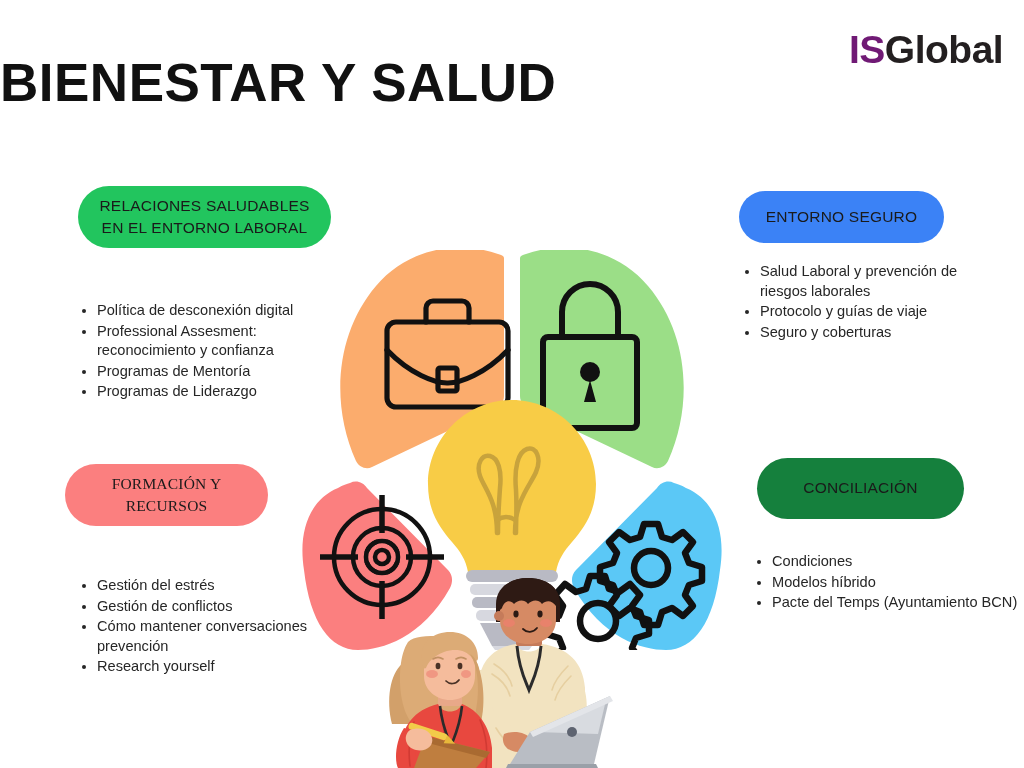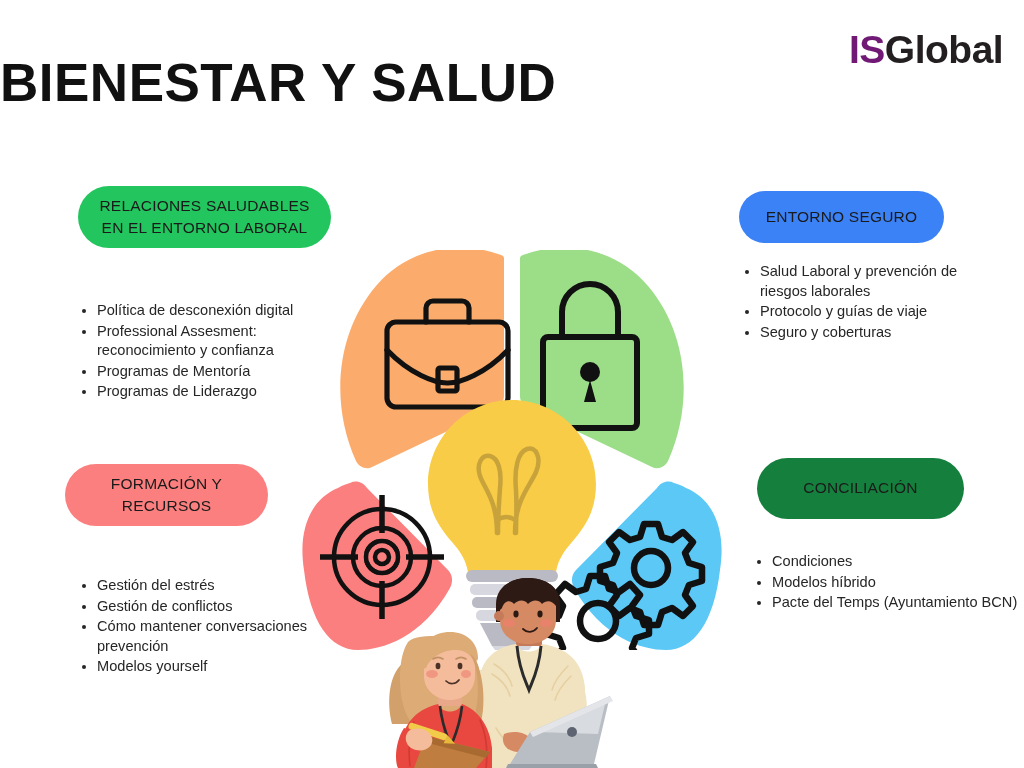--- a/index.html
+++ b/index.html
@@ -63,20 +63,21 @@
     left: 78px; top: 186px; width: 253px; height: 62px;
     background: #22c55e;
   }
   #badge-entorno {
     left: 739px; top: 191px; width: 205px; height: 52px;
     background: #3b82f6;
   }
   #badge-formacion {
     left: 65px; top: 464px; width: 203px; height: 62px;
     background: #FB7F7F;
+    font-family: Liberation Serif, serif;
   }
   #badge-conciliacion {
     left: 757px; top: 458px; width: 207px; height: 61px;
     background: #15803d;
   }
 
   
   .bullets {
     position: absolute;
     margin: 0;
@@ -141,21 +142,21 @@
 <ul class="bullets" id="list-entorno">
   <li>Salud Laboral y prevención de riesgos laborales</li>
   <li>Protocolo y guías de viaje</li>
   <li>Seguro y coberturas</li>
 </ul>
 
 <ul class="bullets" id="list-formacion">
   <li>Gestión del estrés</li>
   <li>Gestión de conflictos</li>
   <li>Cómo mantener conversaciones prevención</li>
-  <li>Modelos yourself</li>
+  <li>Research yourself</li>
 </ul>
 
 <ul class="bullets" id="list-conciliacion">
   <li>Condiciones</li>
   <li>Modelos híbrido</li>
   <li>Pacte del Temps (Ayuntamiento BCN)</li>
 </ul>
 
 <div id="flower">
   <svg width="424" height="400" viewBox="0 0 424 400" xmlns="http://www.w3.org/2000/svg">

